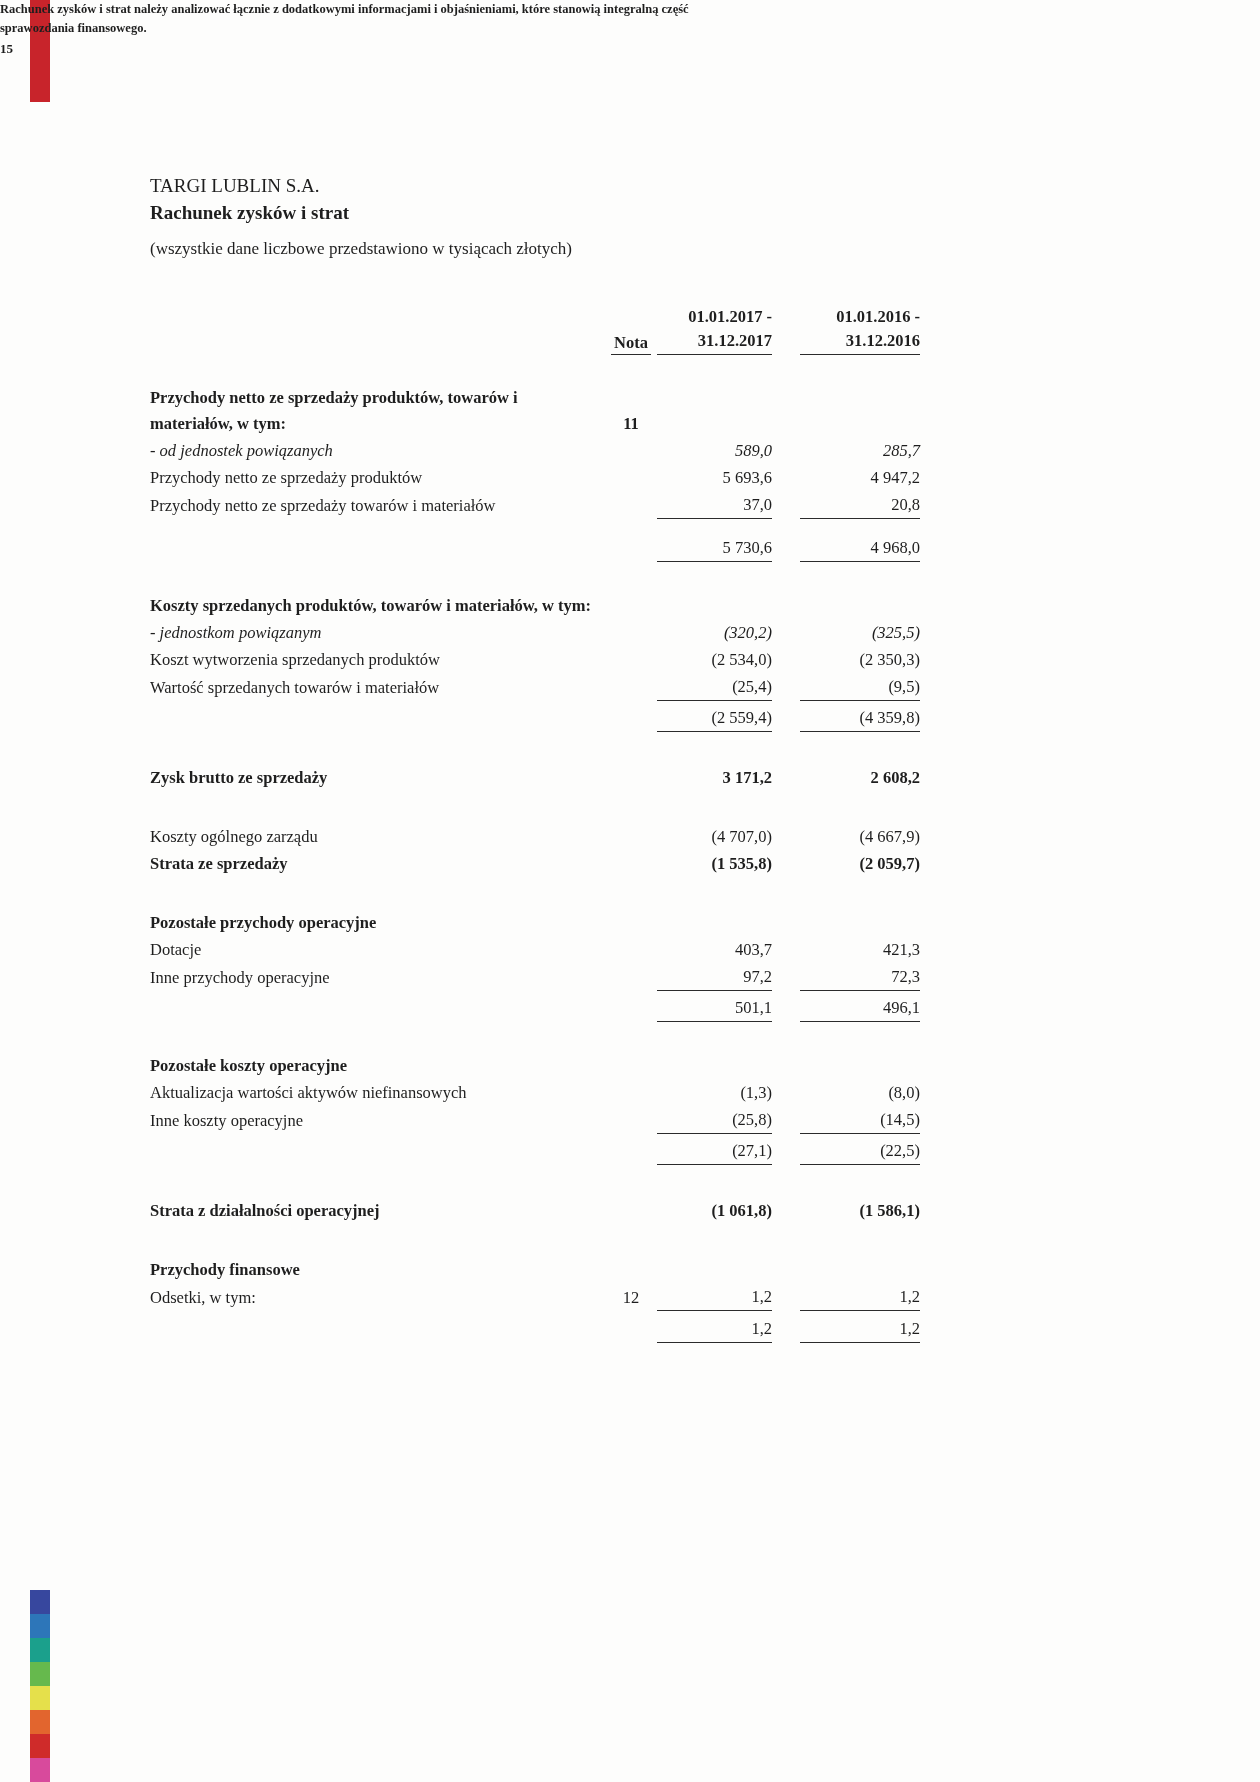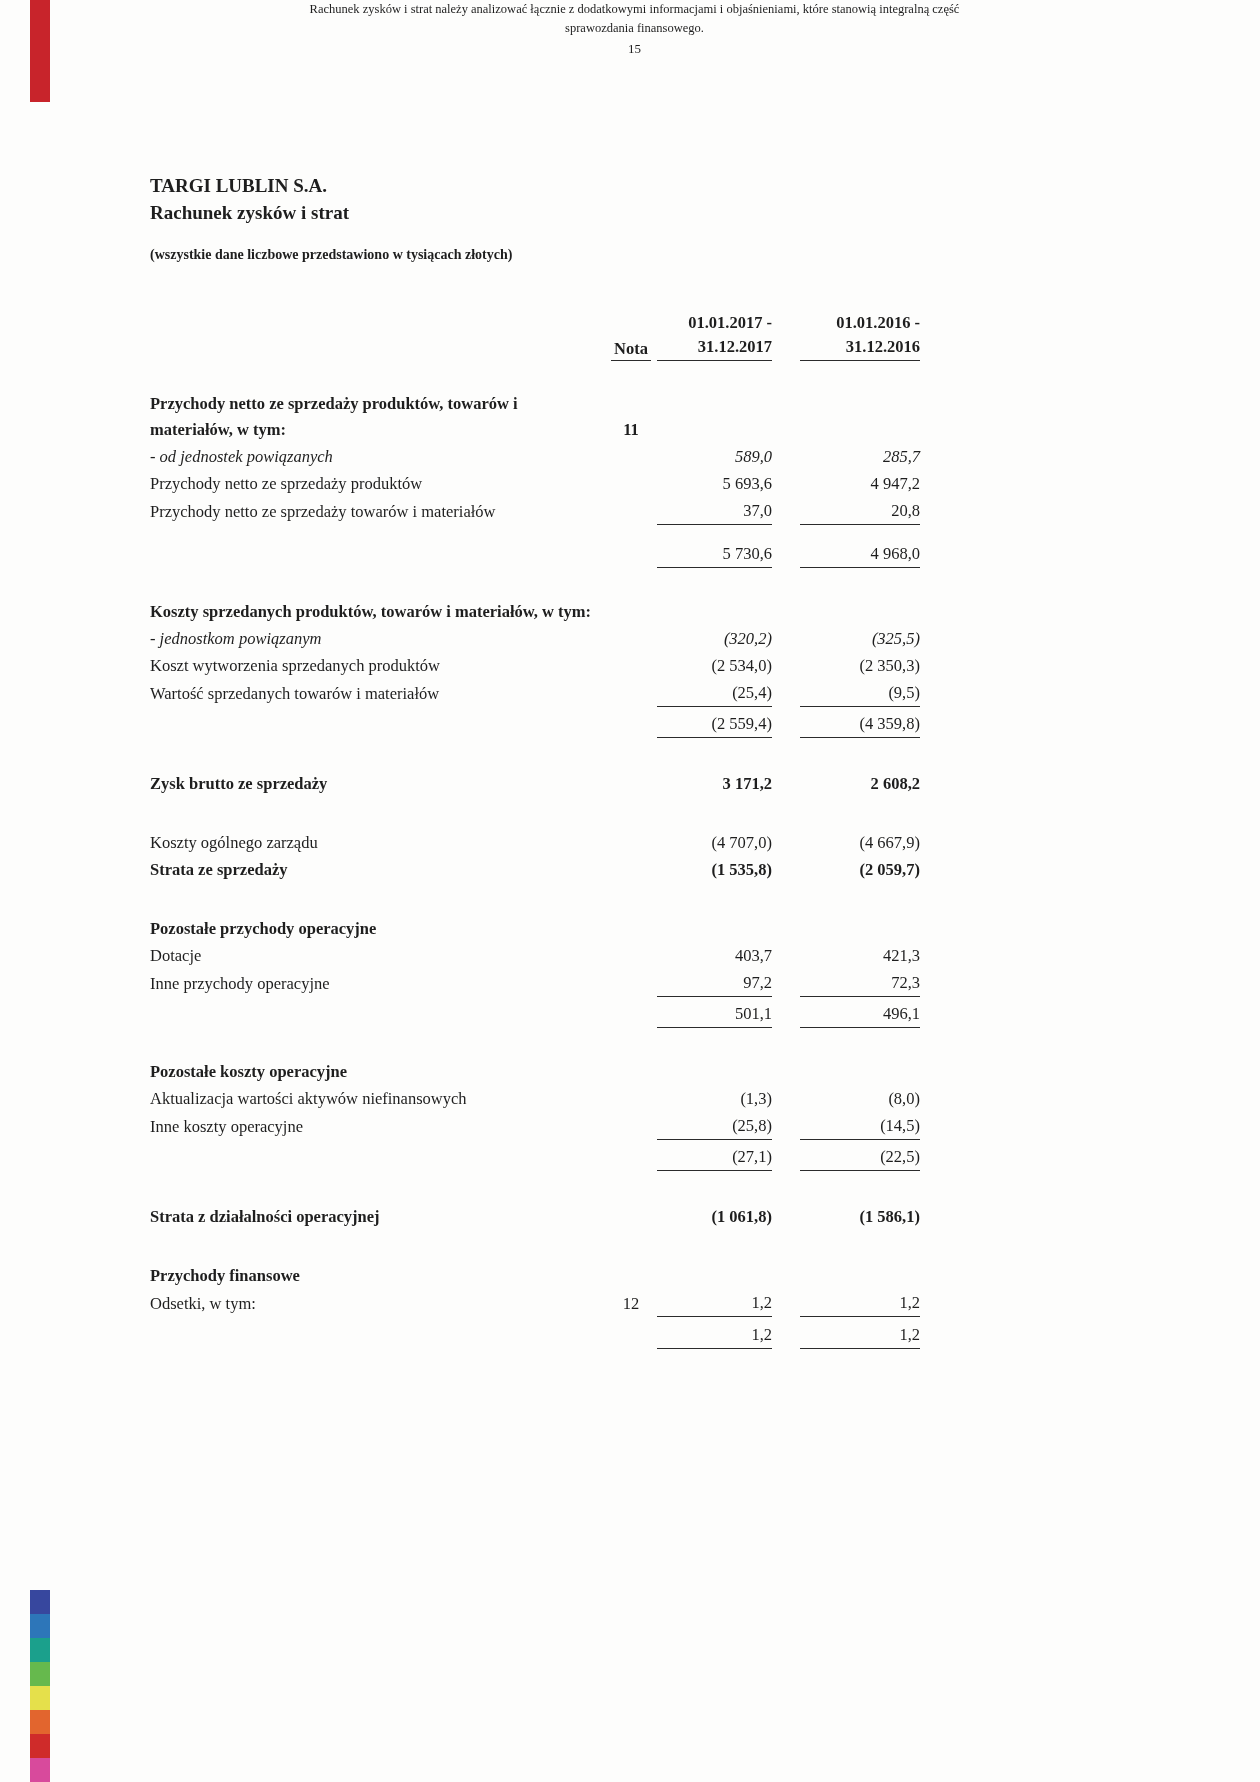--- a/index.html
+++ b/index.html
@@ -20,23 +20,23 @@
   .scan-bottom {
     position:absolute; left:30px; bottom:0; width:20px;
     display:flex; flex-direction:column;
   }
   .scan-seg { width:20px; height:24px; }
 
   .content {
     position:absolute; left:150px; top:172px; width:770px;
   }
 
-  .company { font-size:19px; font-weight:bold; line-height:27px; }
+  .company { font-size:19px; font-weight:normal; line-height:27px; }
   .doc-title { font-size:19px; font-weight:bold; line-height:27px; }
-  .subtitle { font-size:14px; line-height:20px; margin-top:19px;font-weight:bold; }
+  .subtitle { font-size:17px; line-height:20px; margin-top:13px; }
 
   .thead {
     display:flex; align-items:flex-end;
     margin-top:46px;
     font-size:16.5px; font-weight:bold;
   }
   .thead .phead { text-align:center; line-height:24px; }
   .nota-u { display:inline-block; border-bottom:1.5px solid #2b2b2b; padding:0 3px 1px 3px; }
   .phead .pu { border-bottom:1.5px solid #2b2b2b; padding-bottom:1px; }
 
@@ -50,22 +50,22 @@
   .cell.label { flex:1; padding-right:10px; line-height:26px; }
   .cell.nota  { width:52px; text-align:center; white-space:nowrap; }
   .cell.val   { width:115px; text-align:right; white-space:nowrap; }
   .cell.v2    { width:120px; }
   .cell.gap   { width:28px; }
   .cell.val.ul { border-bottom:1.5px solid #2b2b2b; }
 
   .thead .cell.val { line-height:24px; }
 
   .footer {
-    position:absolute; left:9px; right:0; top:1628;
-    text-align:center; font-size:12.5px; line-height:19px;
+    position:absolute; left:0; right:0; top:1628;
+    text-align:left; font-size:12.5px; line-height:19px;font-weight:bold;
   }
   .footer .pageno { margin-top:1px; font-size:13px; }
 </style>
 </head>
 <body>
 
 <div class="page">
 
   <div class="scan-top" style="background: rgb(200, 36, 43);"></div>
   <div class="scan-bottom">

